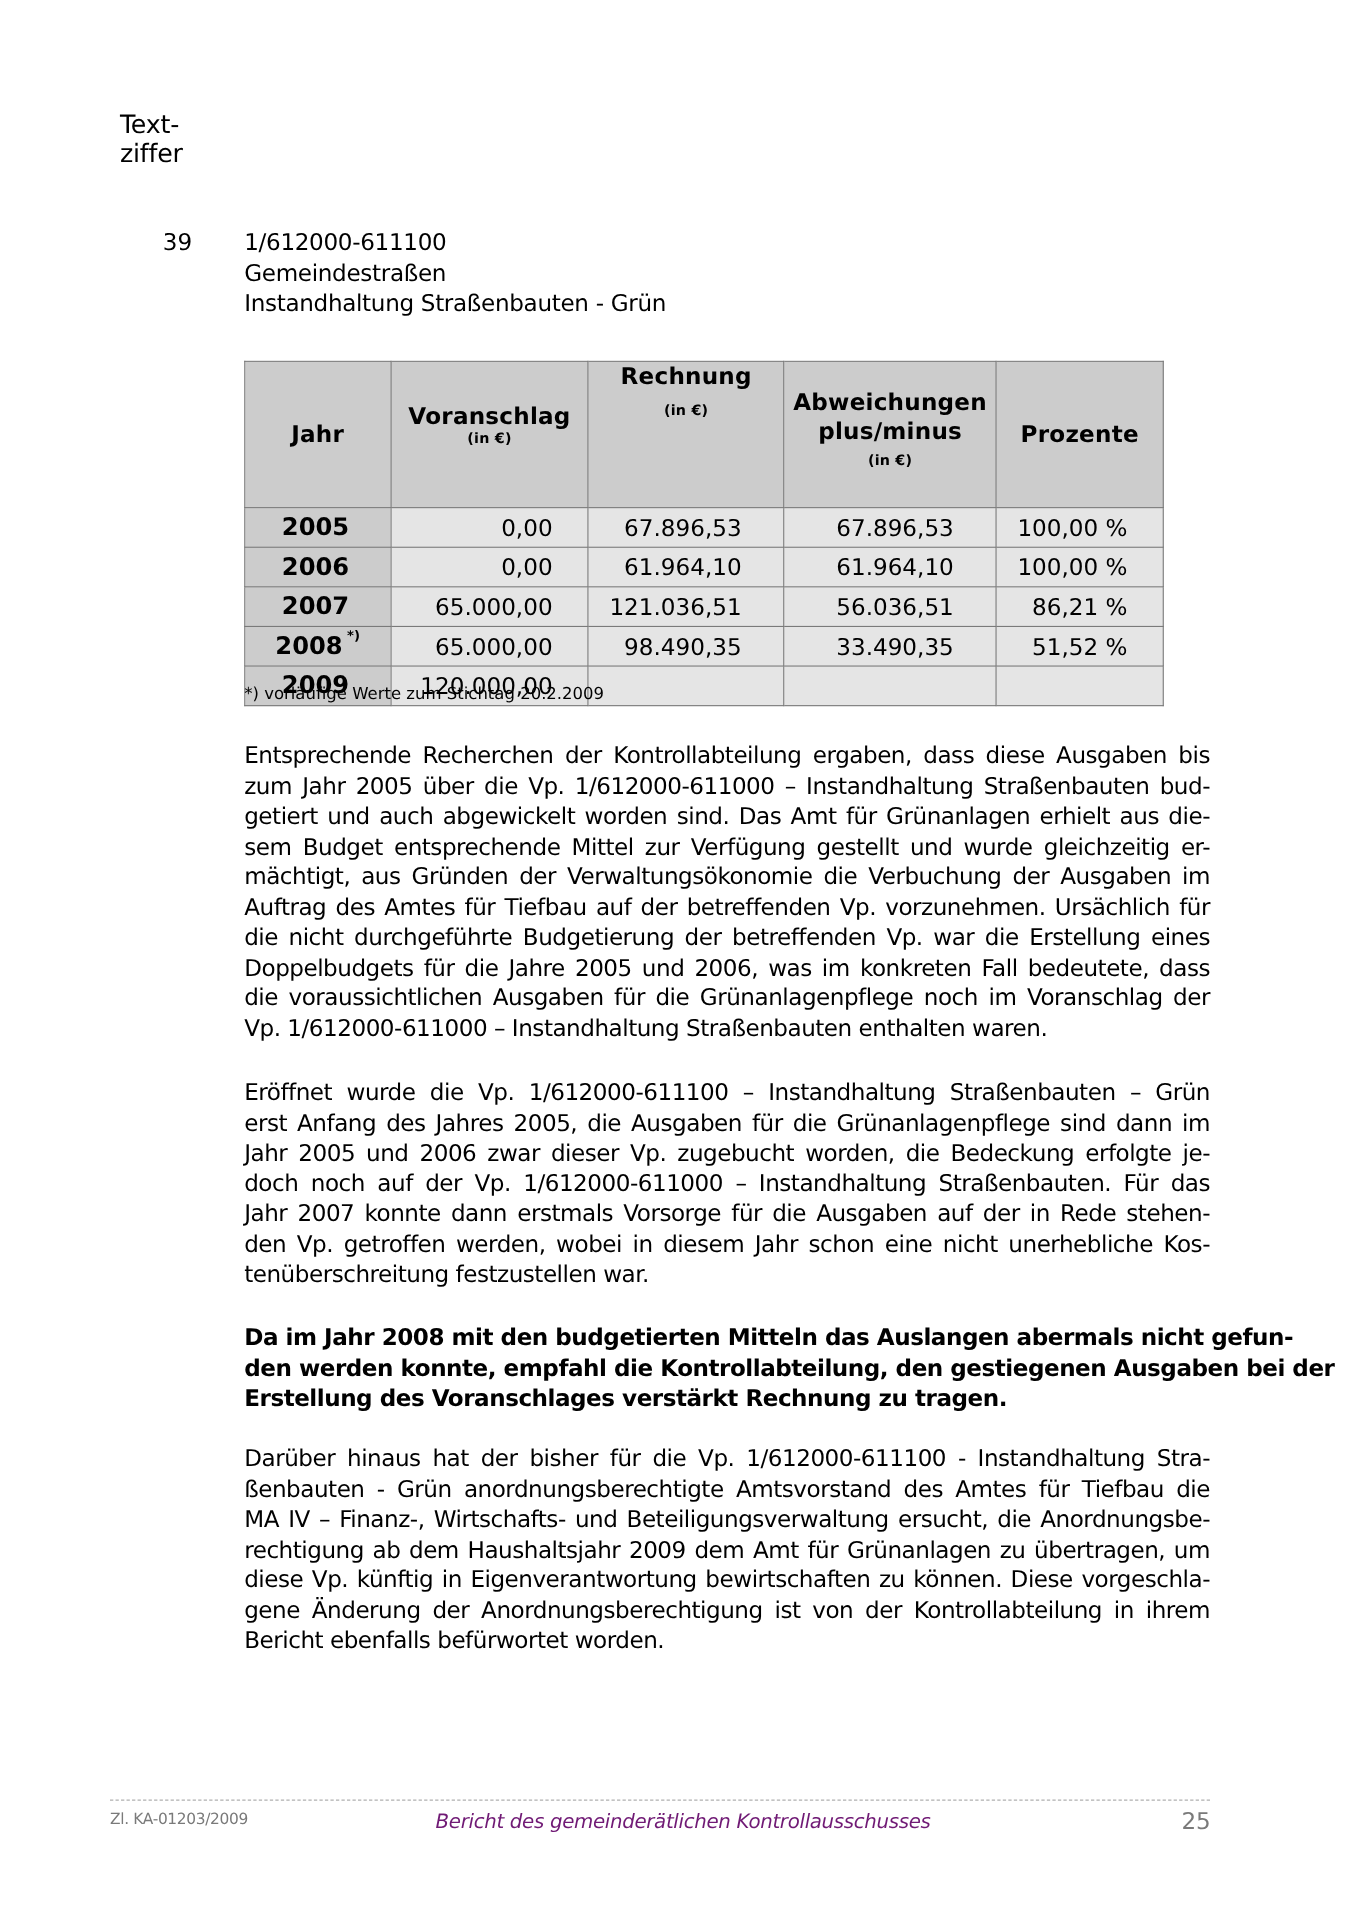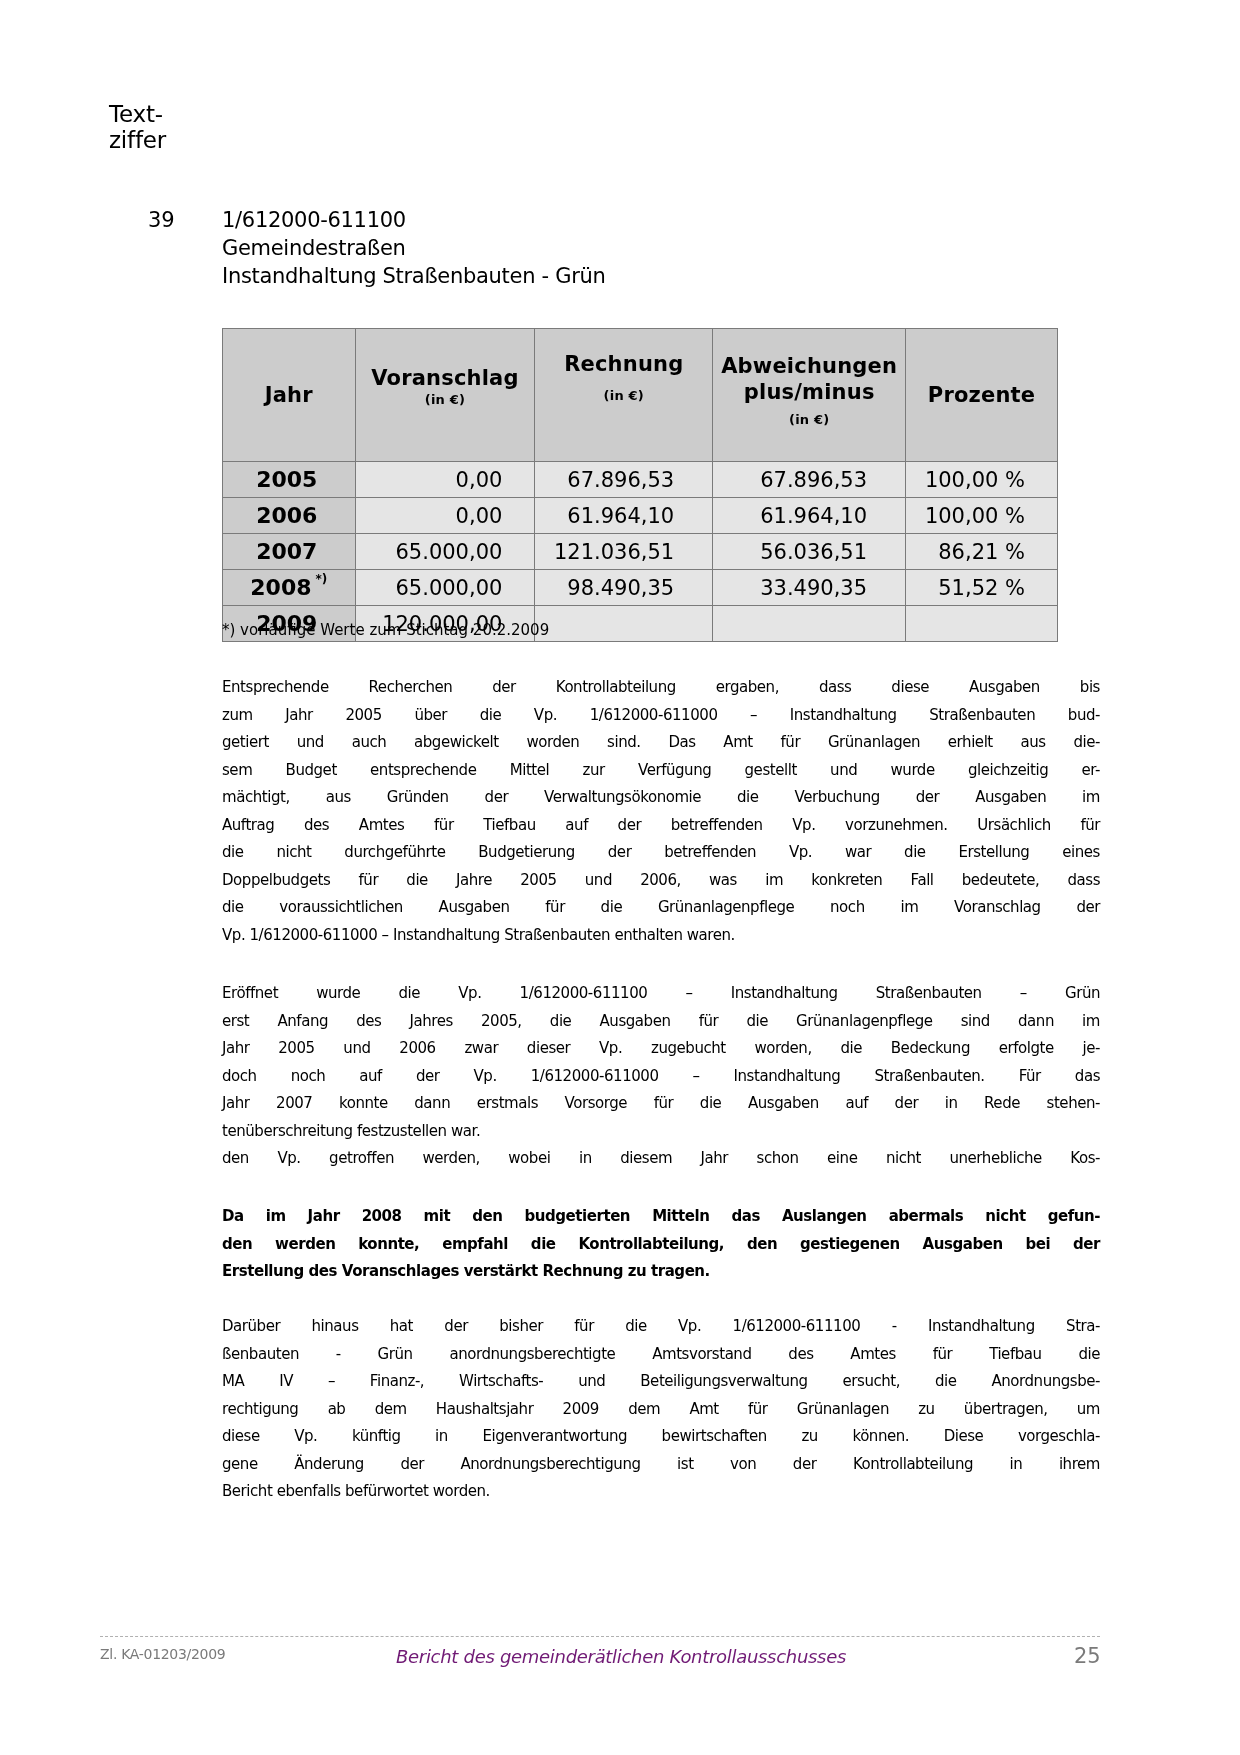--- a/index.html
+++ b/index.html
@@ -104,21 +104,21 @@
       left: 222px;
       top: 620px;
       font-size: 15px;
       line-height: 20px;
     }
 
     .body-text {
       position: absolute;
       left: 222px;
       width: 878px;
-      font-size: 15px;
+      font-size: 21px;
       line-height: 27.5px;
       text-align: justify;
       letter-spacing: -0.45px;
       word-spacing: 0px;
     }
     .body-text span.line {
       display: block;
       text-align: justify;
       text-align-last: justify;
       white-space: nowrap;
@@ -188,21 +188,21 @@
   </colgroup>
   <thead>
     <tr>
       <th>
         <span>Jahr</span>
       </th>
       <th style="vertical-align:top; padding-top:36px;">
         <span>Voranschlag</span>
         <span class="unit">(in €)</span>
       </th>
-      <th style="vertical-align:top; padding-top:22px;">
+      <th style="vertical-align:top; ">
         <span>Rechnung</span>
         <span class="unit mid">(in €)</span>
       </th>
       <th style="vertical-align:top; padding-top:24px;">
         <span style="display:block;">Abweichungen</span>
         <span style="display:block;">plus/minus</span>
         <span class="unit tight">(in €)</span>
       </th>
       <th>
         <span>Prozente</span>
@@ -261,22 +261,22 @@
     <span class="line">Doppelbudgets für die Jahre 2005 und 2006, was im konkreten Fall bedeutete, dass</span>
     <span class="line">die voraussichtlichen Ausgaben für die Grünanlagenpflege noch im Voranschlag der</span>
     <span class="line last">Vp. 1/612000-611000 – Instandhaltung Straßenbauten enthalten waren.</span>
   </div>
 <div class="body-text" id="p2">
     <span class="line">Eröffnet wurde die Vp. 1/612000-611100 – Instandhaltung Straßenbauten – Grün</span>
     <span class="line">erst Anfang des Jahres 2005, die Ausgaben für die Grünanlagenpflege sind dann im</span>
     <span class="line">Jahr 2005 und 2006 zwar dieser Vp. zugebucht worden, die Bedeckung erfolgte je-</span>
     <span class="line">doch noch auf der Vp. 1/612000-611000 – Instandhaltung Straßenbauten. Für das</span>
     <span class="line">Jahr 2007 konnte dann erstmals Vorsorge für die Ausgaben auf der in Rede stehen-</span>
+    <span class="line">den Vp. getroffen werden, wobei in diesem Jahr schon eine nicht unerhebliche Kos-</span>
     <span class="line last">tenüberschreitung festzustellen war.</span>
-    <span class="line">den Vp. getroffen werden, wobei in diesem Jahr schon eine nicht unerhebliche Kos-</span>
   </div>
 <div class="body-text" id="p3">
     <span class="line">Da im Jahr 2008 mit den budgetierten Mitteln das Auslangen abermals nicht gefun-</span>
     <span class="line">den werden konnte, empfahl die Kontrollabteilung, den gestiegenen Ausgaben bei der</span>
     <span class="line last">Erstellung des Voranschlages verstärkt Rechnung zu tragen.</span>
   </div>
 <div class="body-text" id="p4">
     <span class="line">Darüber hinaus hat der bisher für die Vp. 1/612000-611100 - Instandhaltung Stra-</span>
     <span class="line">ßenbauten - Grün anordnungsberechtigte Amtsvorstand des Amtes für Tiefbau die</span>
     <span class="line">MA IV – Finanz-, Wirtschafts- und Beteiligungsverwaltung ersucht, die Anordnungsbe-</span>

